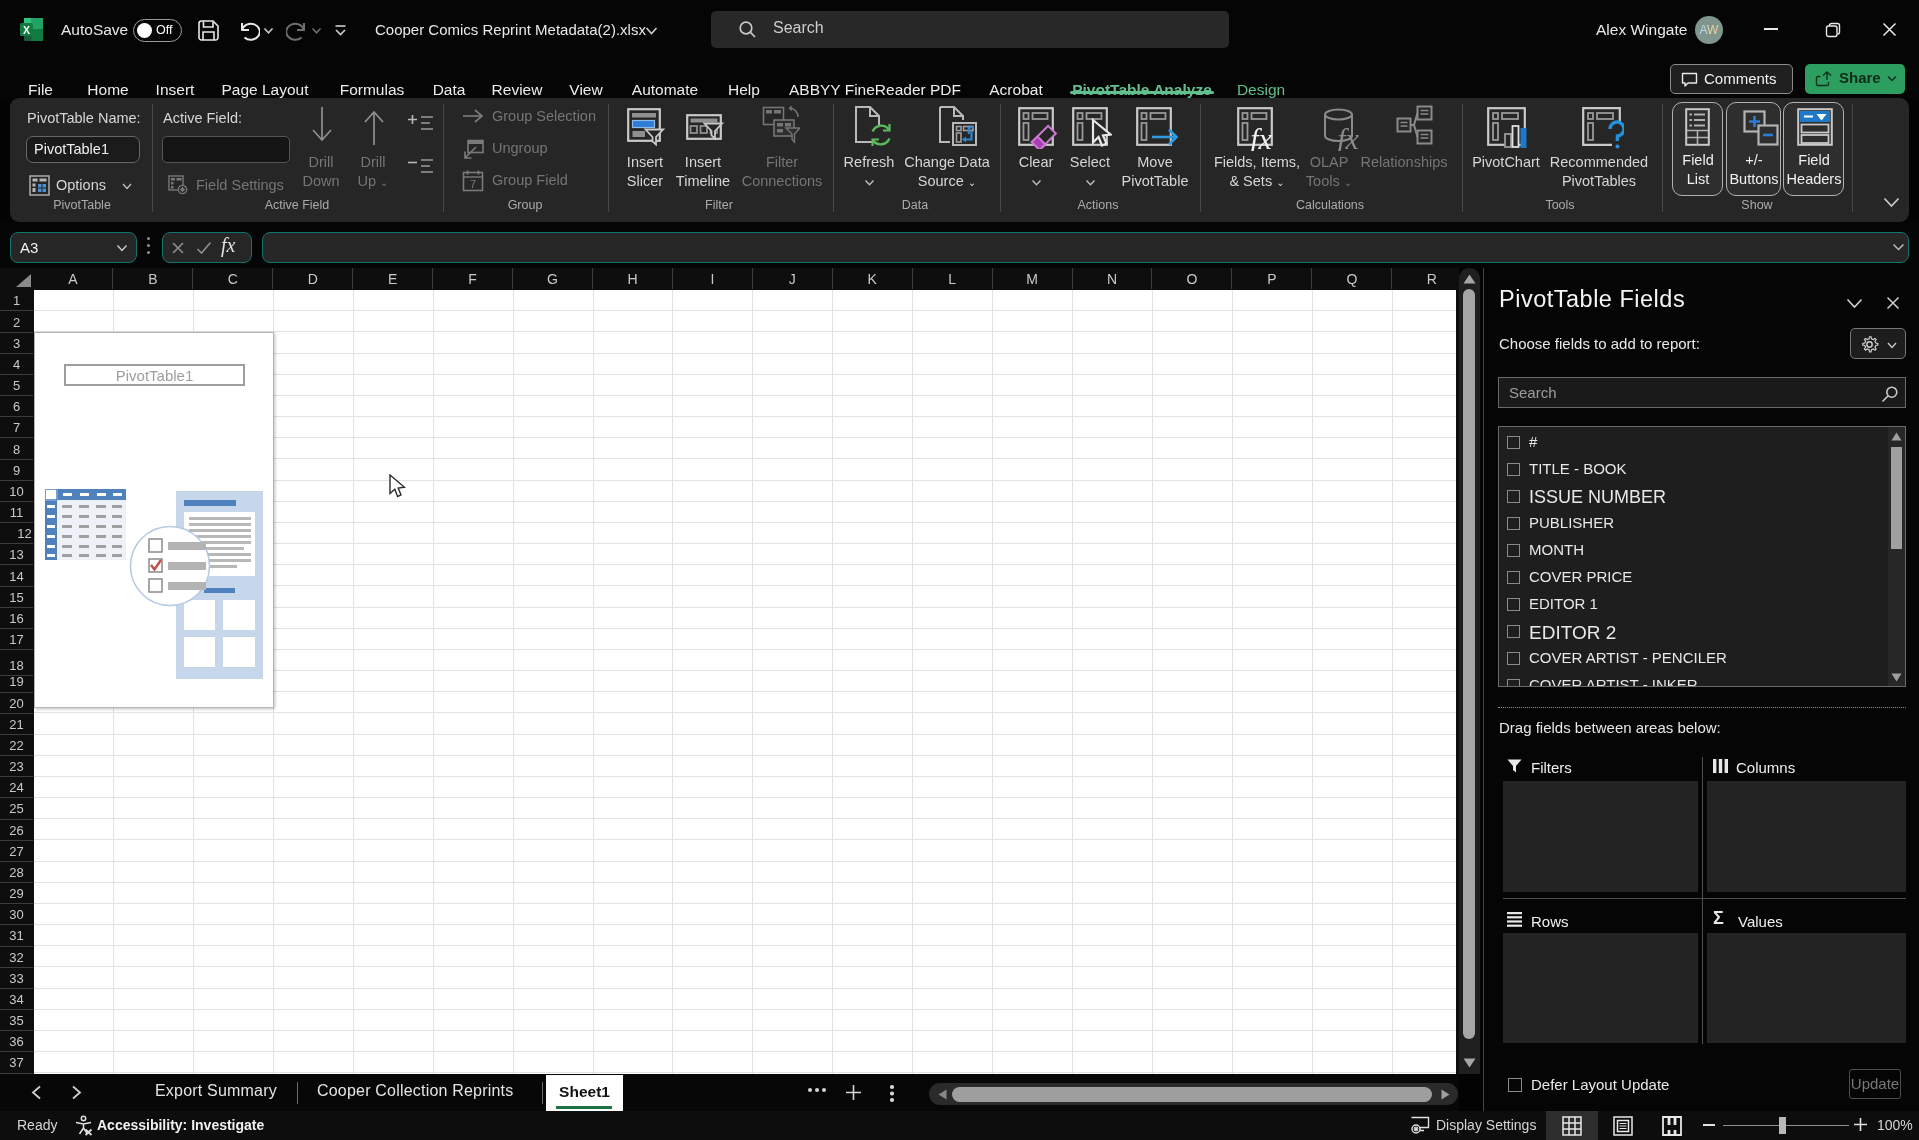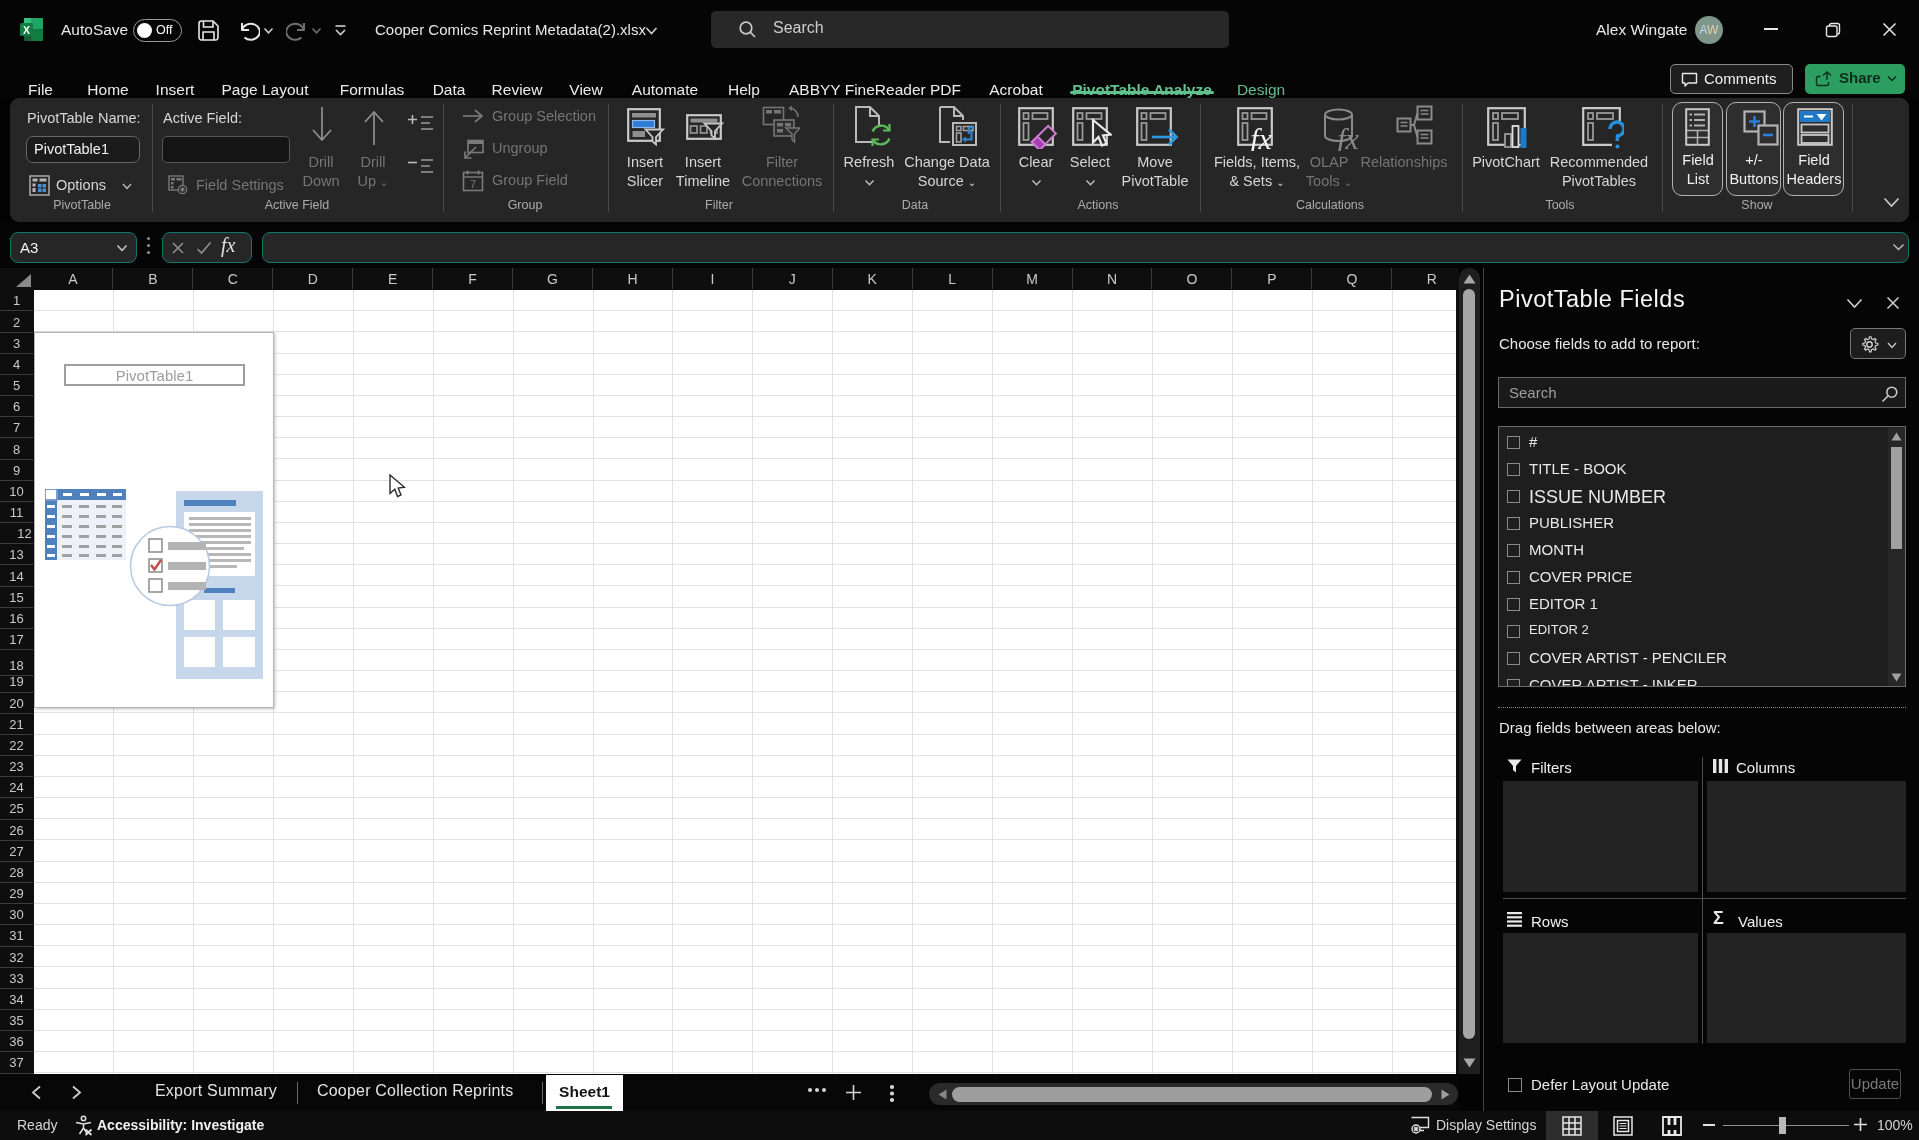--- a/index.html
+++ b/index.html
@@ -649,21 +649,21 @@
         <div class="abs" style="left:30px;top:60px;font-size:18px;">ISSUE NUMBER</div>
       <div class="abs" style="left:8px;top:89px;"><span class="ck"></span></div>
         <div class="abs" style="left:30px;top:87px;font-size:15px;">PUBLISHER</div>
       <div class="abs" style="left:8px;top:116px;"><span class="ck"></span></div>
         <div class="abs" style="left:30px;top:114px;font-size:15px;">MONTH</div>
       <div class="abs" style="left:8px;top:143px;"><span class="ck"></span></div>
         <div class="abs" style="left:30px;top:141px;font-size:15px;">COVER PRICE</div>
       <div class="abs" style="left:8px;top:170px;"><span class="ck"></span></div>
         <div class="abs" style="left:30px;top:168px;font-size:15px;">EDITOR 1</div>
       <div class="abs" style="left:8px;top:197px;"><span class="ck"></span></div>
-        <div class="abs" style="left:30px;top:195px;font-size:13px;">EDITOR 2</div>
+        <div class="abs" style="left:30px;top:195px;font-size:19px;">EDITOR 2</div>
       <div class="abs" style="left:8px;top:224px;"><span class="ck"></span></div>
         <div class="abs" style="left:30px;top:222px;font-size:15px;">COVER ARTIST - PENCILER</div>
       <div class="abs" style="left:8px;top:251px;"><span class="ck"></span></div>
         <div class="abs" style="left:30px;top:249px;font-size:15px;">COVER ARTIST - INKER</div>
 
       <div class="abs" style="left:389px;top:0;width:17px;height:259px;background:#272727;">
         <svg class="abs" style="left:3px;top:5px" width="11" height="9" viewBox="0 0 11 9">
             <path d="M5.5 0.5 L10.5 8.5 H0.5 Z" fill="#a0a0a0"></path>
           </svg>
         <div class="abs" style="left:3px;top:20px;width:11px;height:102px;background:#a0a0a0;"></div>

